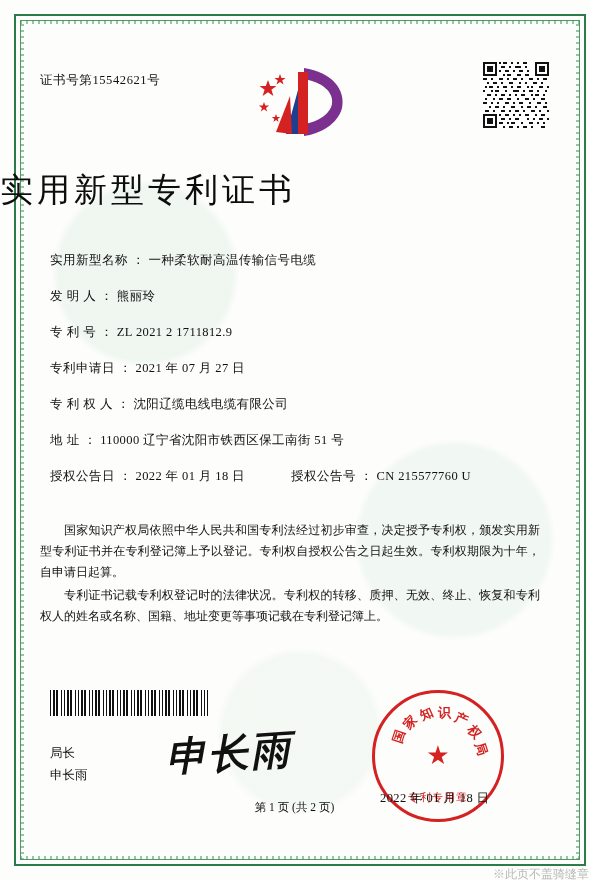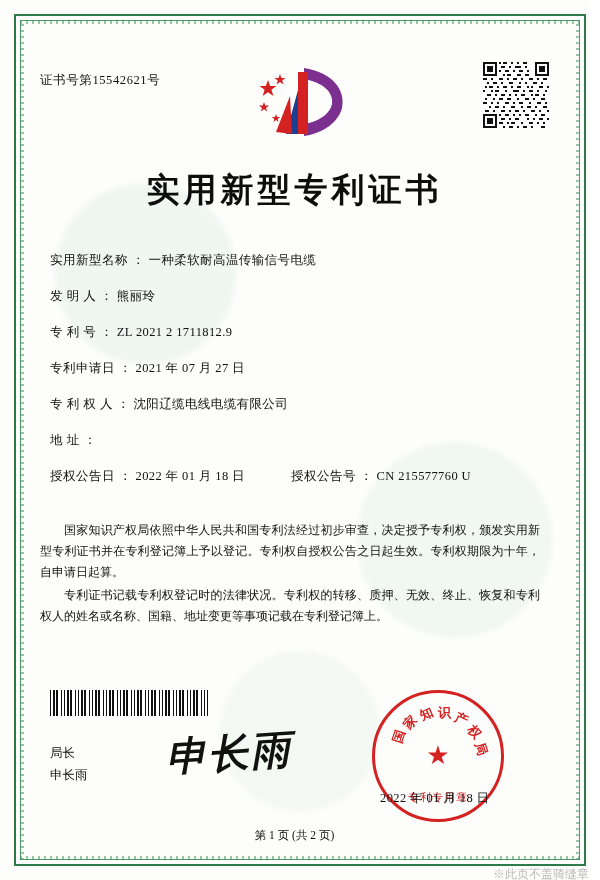--- a/index.html
+++ b/index.html
@@ -80,23 +80,23 @@
 
   .qr {
     position: absolute;
     right: 40px; top: 62px;
     width: 66px; height: 66px;
   }
 
   .title {
     position: absolute;
     left: 0; right: 0; top: 168px;
-    text-align: center;
+    text-align: left;
     font-size: 33px;
-    font-weight: bold;
+    font-weight: normal;
     letter-spacing: 4px;
     color: #0d0d0d;
     font-family: "DejaVu Serif", serif;
   }
 
   
   .fields {
     position: absolute;
     left: 50px; top: 252px;
     width: 500px;
@@ -208,21 +208,21 @@
   .seal-date {
     position: absolute;
     left: 380px; top: 790px;
     font-size: 12.5px;
     color: #111;
     letter-spacing: 0.4px;
   }
 
   .page-footer {
     position: absolute;
-    left: 0; right: 0; top: 828px;
+    left: 0; right: 0; top: 800px;
     text-align: center;
     font-size: 11.5px;
     color: #111;
   }
   .below-note {
     position: absolute;
     left: 0; right: 0; top: 866px;
     text-align: right;
     font-size: 12px;
     color: #b8b8b8;
@@ -432,20 +432,21 @@
 
     <div class="field-row">
       <span class="field-label">专  利  权  人</span>
       <span class="field-sep">：</span>
       <span class="field-value">沈阳辽缆电线电缆有限公司</span>
     </div>
 
     <div class="field-row">
       <span class="field-label">地        址</span>
       <span class="field-sep">：</span>
+      <span class="field-value">110000 辽宁省沈阳市铁西区保工南街 51 号</span>
     </div>
 
     <div class="field-row">
       <span class="field-label">授权公告日</span>
       <span class="field-sep">：</span>
       <span class="field-value">2022 年 01 月 18 日</span>
       <span class="pair-right">
         <span class="field-label">授权公告号</span>
         <span class="field-sep">：</span>
         <span class="field-value">CN 215577760 U</span>

